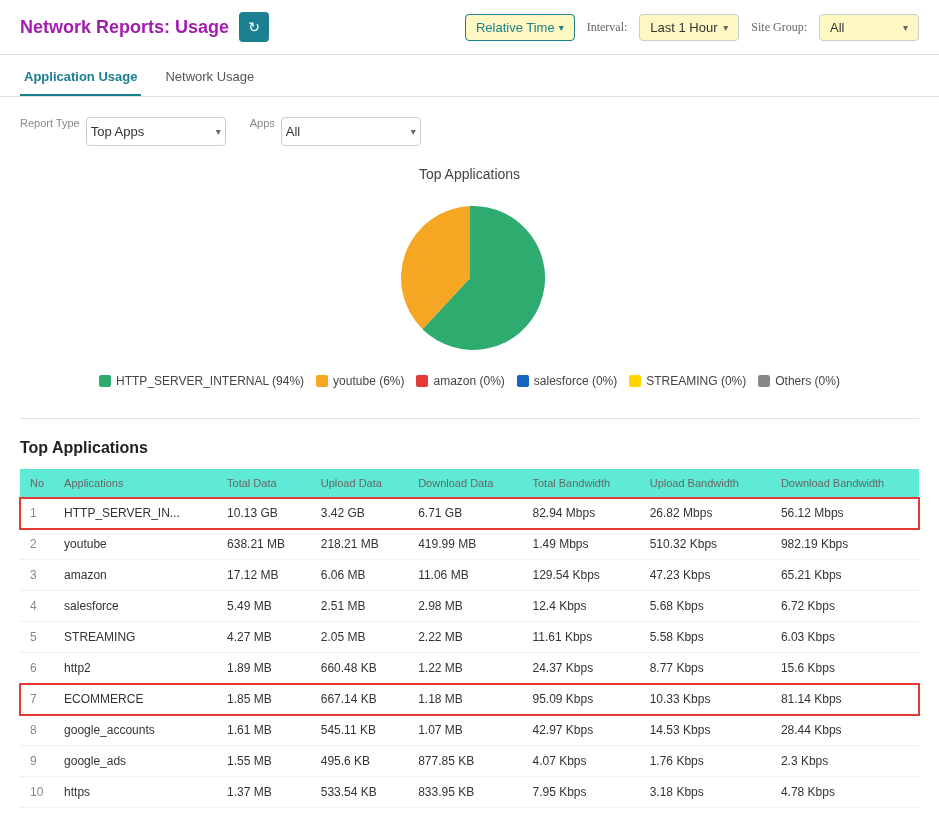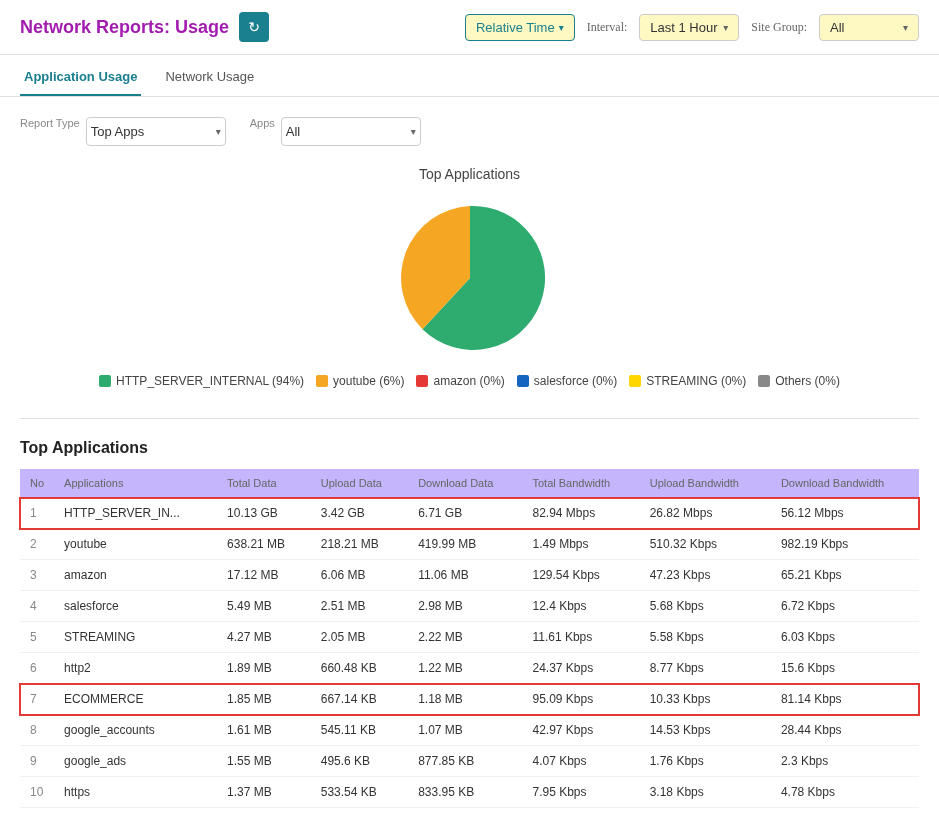--- a/index.html
+++ b/index.html
@@ -38,21 +38,21 @@
     .legend-dot { width: 12px; height: 12px; border-radius: 2px; flex-shrink: 0; }
 
     .divider { border: none; border-top: 1px solid #e0e0e0; margin: 10px 0 20px 0; }
 
     .table-section {}
     .table-header-row { display: flex; align-items: center; justify-content: space-between; margin-bottom: 12px; }
     .table-title { font-size: 16px; font-weight: 600; color: #222; }
     .search-box { display: flex; align-items: center; gap: 6px; border: 1px solid #ccc; border-radius: 4px; padding: 5px 10px; font-size: 13px; color: #aaa; min-width: 160px; }
 
     table { width: 100%; border-collapse: collapse; font-size: 12px; }
-    thead tr { background: #c4b5fd; }
+    thead tr { background: #5eead4; }
     th { padding: 8px 10px; text-align: left; color: #666; font-weight: 500; border-bottom: 1px solid #ddd; font-size: 11px; white-space: nowrap; }
     td { padding: 8px 10px; border-bottom: 1px solid #f0f0f0; white-space: nowrap; }
     td.no-col { color: #888; width: 30px; }
   </style>
 </head>
 <body>
 
 <div class="header">
   <div class="header-left">
     <span class="page-title">Network Reports: Usage</span>

